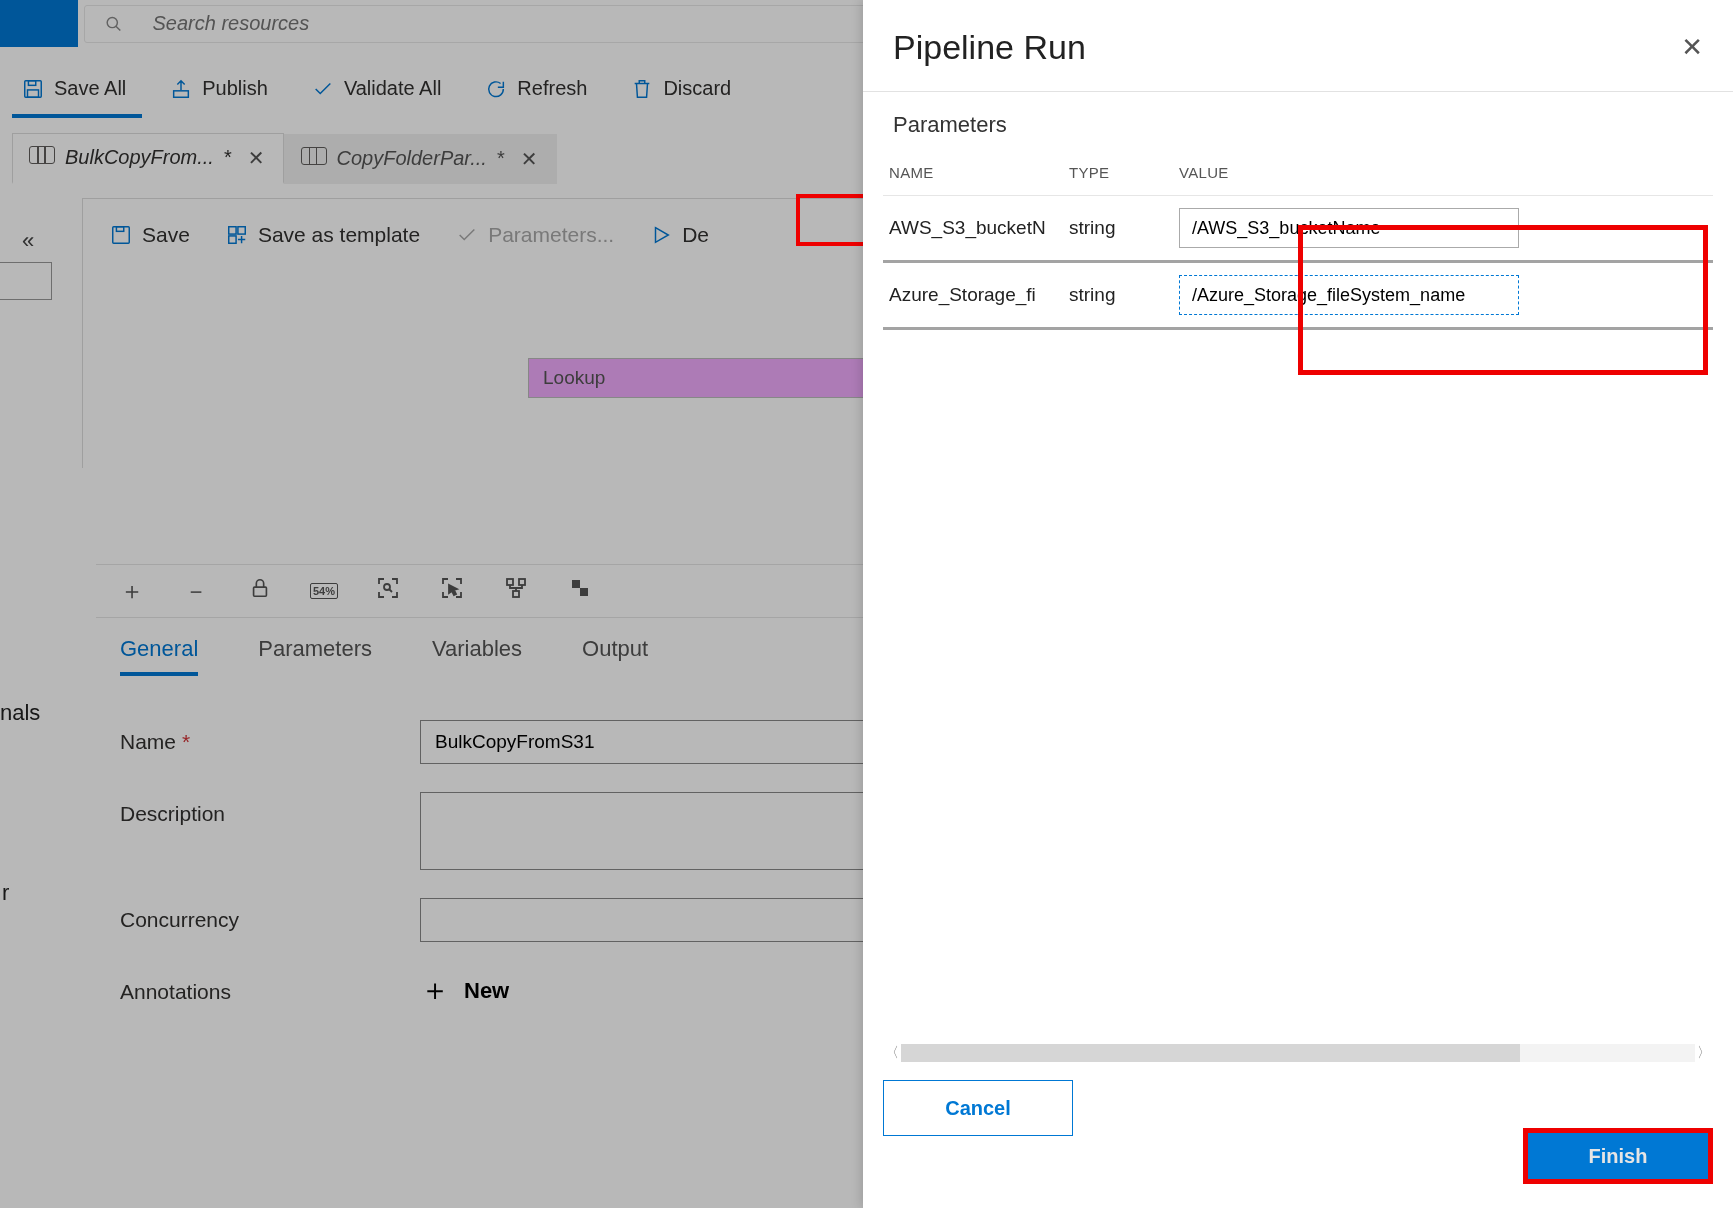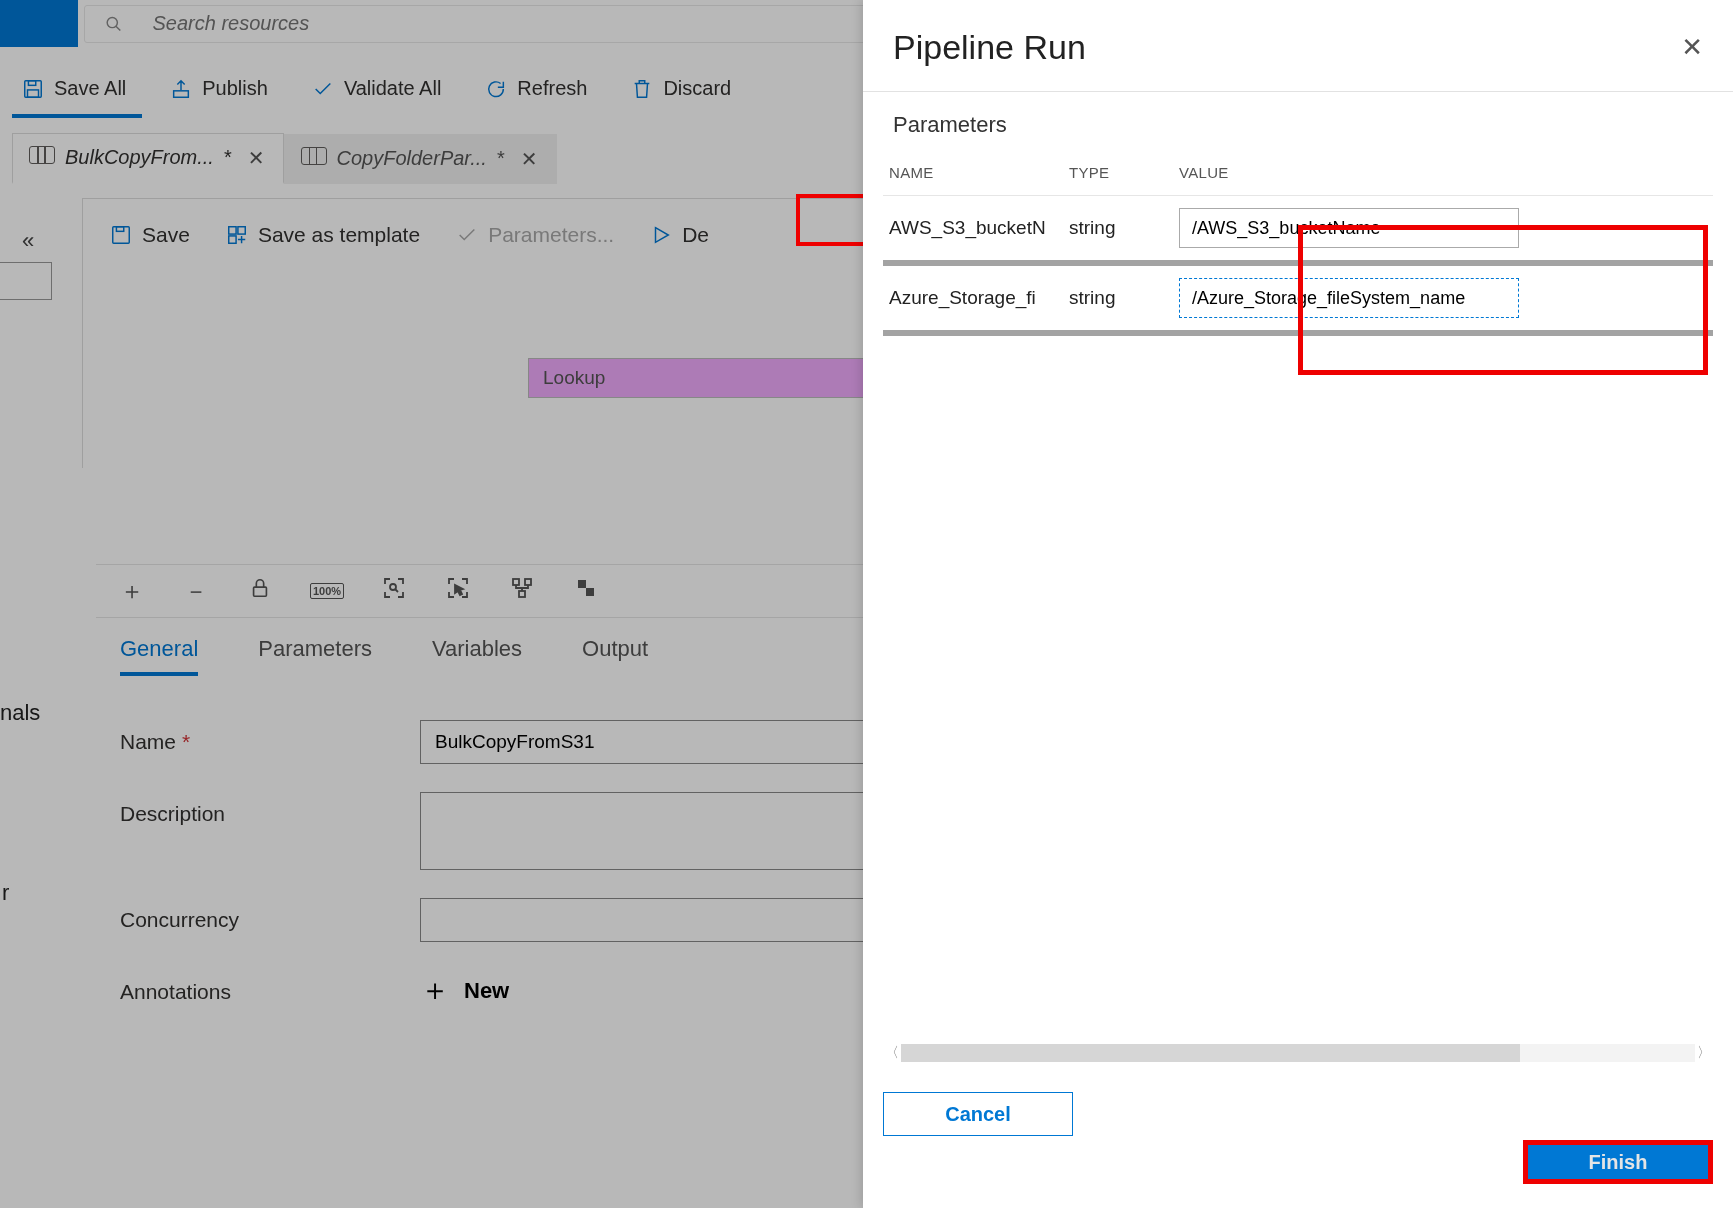--- a/index.html
+++ b/index.html
@@ -78,33 +78,33 @@
 
   
   .panel { position:absolute; top:0; right:0; width:870px; height:1208px; background:#fff; z-index:100; box-shadow:-2px 0 10px rgba(0,0,0,0.15); }
   .panel .title { font-size:34px; padding:28px 30px 24px 30px; color:#222; display:flex; justify-content:space-between; align-items:center; }
   .panel .title .close { font-size:26px; color:#555; cursor:pointer; font-weight:300; }
   .panel hr { border:none; border-top:1px solid #e2e2e2; }
   .panel .section-title { font-size:22px; padding:20px 30px 16px 30px; color:#333; }
 
   .param-table { width:calc(100% - 40px); margin-left:20px; border-collapse:collapse; }
   .param-table th { text-align:left; font-size:15px; font-weight:400; color:#555; padding:10px 6px 14px 6px; letter-spacing:0.3px; border-bottom:1px solid #e6e6e6; }
-  .param-table td { padding:12px 6px; font-size:19px; color:#222; border-bottom:6px solid #a3a3a3; vertical-align:middle; }
+  .param-table td { padding:12px 6px; font-size:19px; color:#222; border-bottom:3px solid #a3a3a3; vertical-align:middle; }
   .param-table td.value-cell input { width:340px; height:40px; border:1px solid #aaa; padding:0 12px; font-size:18px; background:#fff; }
   .param-table td.value-cell input.active { border:1.5px dashed #0078d4; }
 
   .value-highlight { position:absolute; top:225px; right:25px; width:410px; height:150px; border:5px solid #e00; pointer-events:none; }
 
   .panel .scroll-row { position:absolute; left:20px; right:20px; bottom:144px; height:22px; display:flex; align-items:center; }
   .panel .scroll-row .arrow { width:18px; text-align:center; color:#888; font-size:14px; }
   .panel .scroll-row .track { flex:1; height:18px; background:#f3f3f3; position:relative; }
   .panel .scroll-row .thumb { position:absolute; left:0; top:0; bottom:0; width:78%; background:#d6d6d6; }
 
   .panel .footer { position:absolute; bottom:24px; left:20px; right:20px; display:flex; justify-content:space-between; }
-  .panel .btn { width:190px; height:44px; display:flex; align-items:center; justify-content:center; font-size:20px; font-weight:600; cursor:pointer; }
+  .panel .btn { width:190px; height:56px; display:flex; align-items:center; justify-content:center; font-size:20px; font-weight:600; cursor:pointer; }
   .panel .btn.cancel { border:1.5px solid #0078d4; color:#0078d4; background:#fff; }
   .panel .btn.finish { background:#0078d4; color:#e5e5e5; border:5px solid #e00; box-sizing:border-box;margin-top:48px; }
 </style>
 </head>
 <body>
 
 <div class="topbar">
   <div class="blue-left"></div>
   <div class="search-wrap">
     <svg viewBox="0 0 24 24">
@@ -215,21 +215,21 @@
 
 <div class="canvas-icons">
   <span>＋</span>
   <span>－</span>
   <span>
     <svg width="22" height="22" viewBox="0 0 24 24" fill="none" stroke="#555" stroke-width="1.8">
         <rect x="5" y="11" width="14" height="10" rx="1"></rect>
         <path d="M8 11 V7 a4 4 0 0 1 8 0 v4"></path>
       </svg>
   </span>
-  <span class="box">100%</span>
+  <span class="box">54%</span>
   <span>
     <svg width="24" height="24" viewBox="0 0 24 24" fill="none" stroke="#555" stroke-width="1.8">
         <path d="M3 8 V3 h5 M21 8 V3 h-5 M3 16 v5 h5 M21 16 v5 h-5"></path>
         <circle cx="11" cy="11" r="3"></circle>
         <line x1="13" y1="13" x2="16" y2="16"></line>
       </svg>
   </span>
   <span>
     <svg width="24" height="24" viewBox="0 0 24 24" fill="none" stroke="#555" stroke-width="1.8">
         <path d="M3 8 V3 h5 M21 8 V3 h-5 M3 16 v5 h5 M21 16 v5 h-5"></path>

